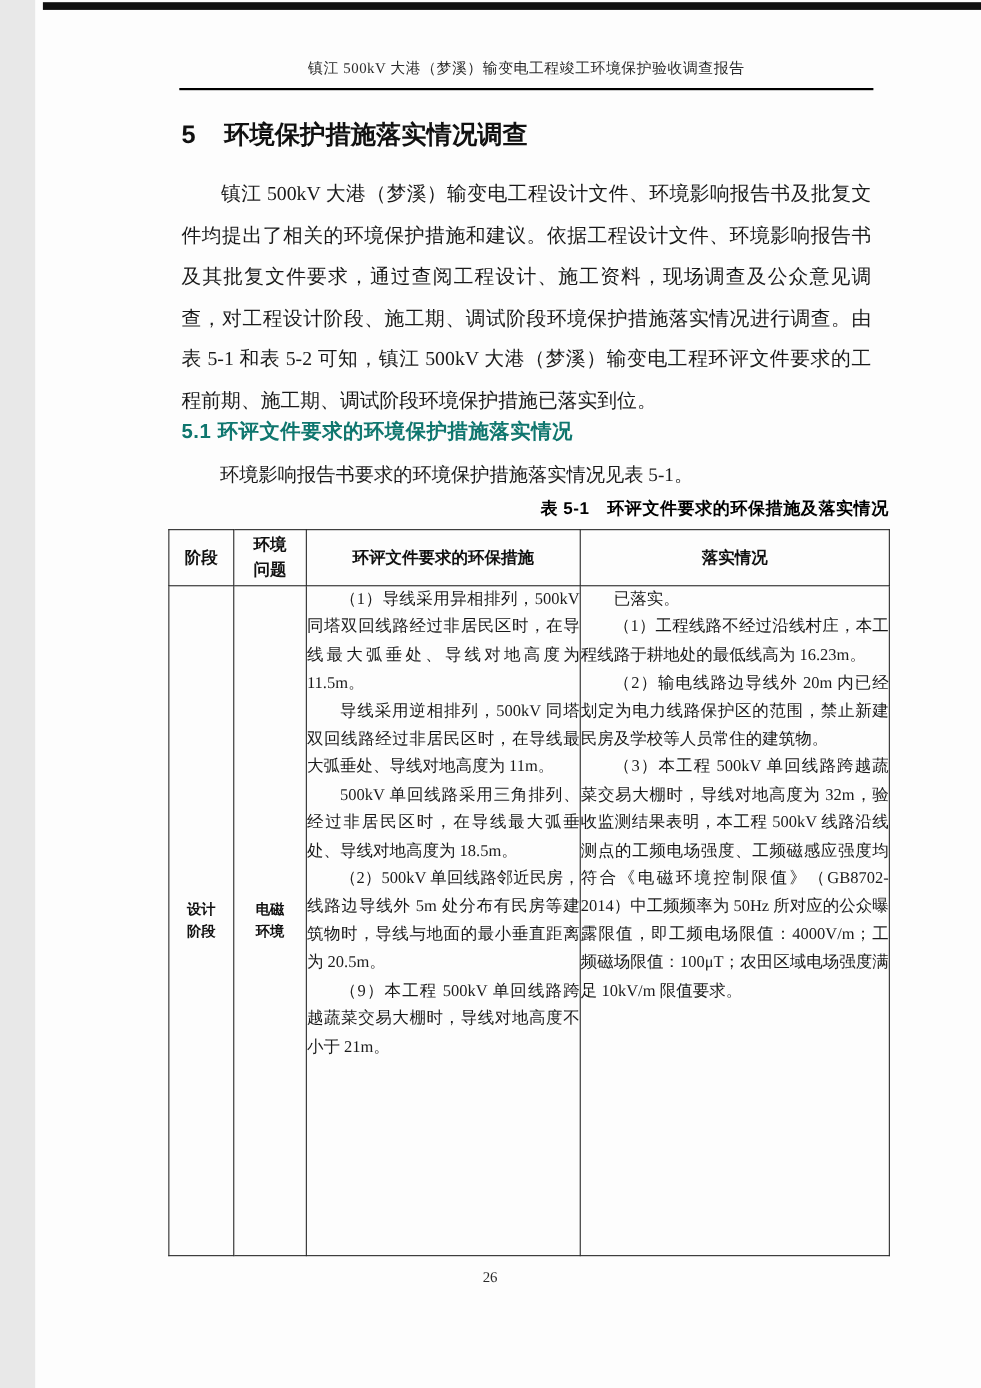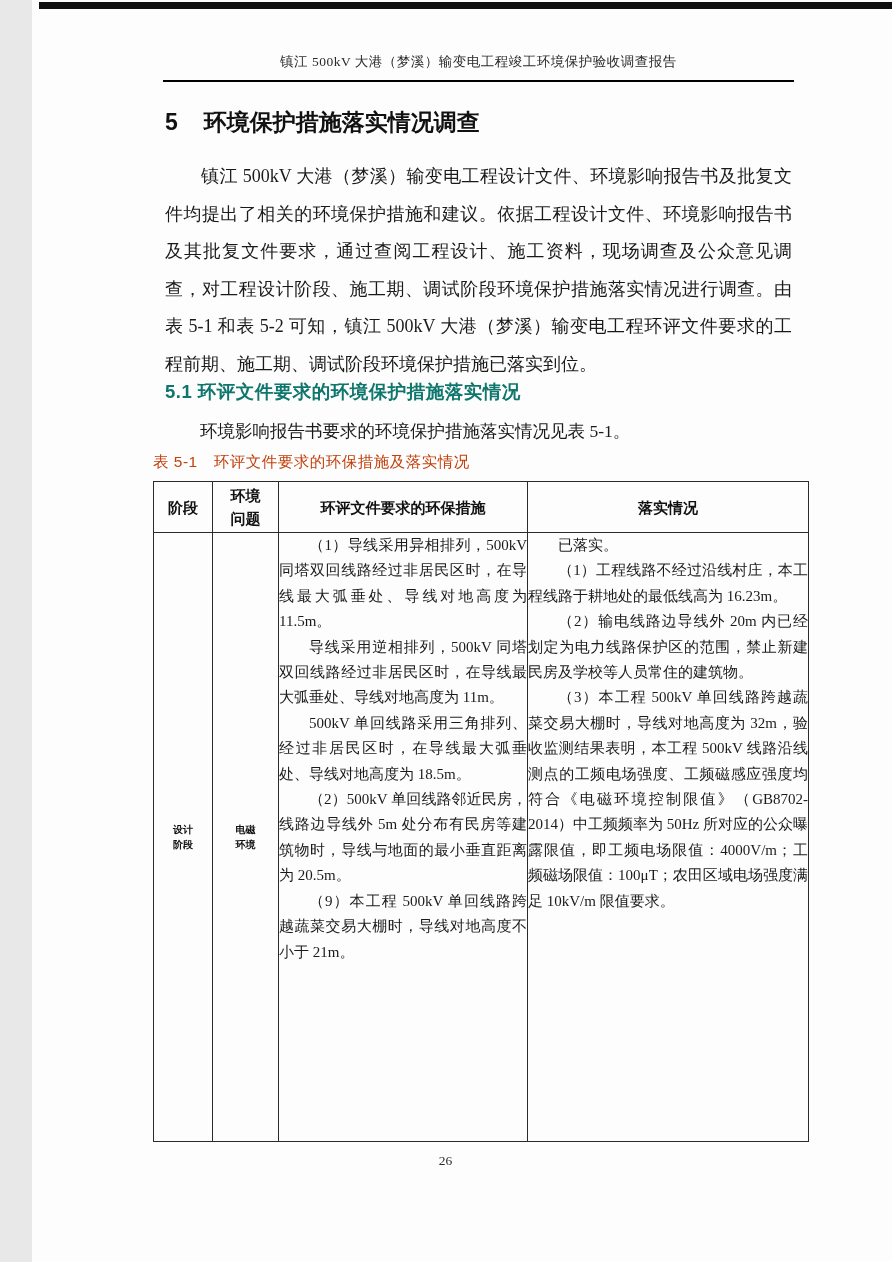--- a/index.html
+++ b/index.html
@@ -37,42 +37,42 @@
     font-size:18.5px; font-weight:bold; color:#0f766e; letter-spacing:.5px;
   }
 
   .sub-intro {
     position:absolute; top:419px; left:133px; width:627px; margin:0;
     font-size:17.5px; text-indent:2em;
   }
 
   .caption {
     position:absolute; top:452px; left:121px; width:655px;
-    text-align:left;
+    text-align:right;
     font-family:"Liberation Sans","DejaVu Sans",sans-serif;
-    font-size:15.5px; font-weight:normal; color:#c2410c; letter-spacing:.5px;
+    font-size:15.5px; font-weight:bold; color:#000000; letter-spacing:.5px;
   }
 
   table.t {
     position:absolute; top:481px; left:121px;
     width:655px; border-collapse:collapse; table-layout:fixed;
   }
   table.t th, table.t td { border:1.5px solid #2a2a2a; padding:0; }
   tr.head th {
     height:50px;
     font-family:"Liberation Sans","DejaVu Sans",sans-serif;
     font-size:15px; font-weight:bold; color:#111;
     text-align:center; vertical-align:middle; line-height:23px;
   }
   .wrap2 { display:inline-block; width:2.2em; line-height:1.55; }
 
   td.stage, td.issue {
     text-align:center; vertical-align:middle;
     font-family:"Liberation Sans","DejaVu Sans",sans-serif;
-    font-size:10px; font-weight:bold; color:#111;
+    font-size:13px; font-weight:bold; color:#111;
     height:608px;
   }
   td.measures { vertical-align:top; padding:50px 4px 0 5px; }
   td.impl     { vertical-align:top; padding:103px 5px 0 6px; }
   td.measures p, td.impl p {
     margin:0; font-size:15px; line-height:25.4px;
     text-align:justify; text-indent:2em; color:#1a1a1a;
     font-family:"Liberation Serif","DejaVu Serif",serif;
   }
 

